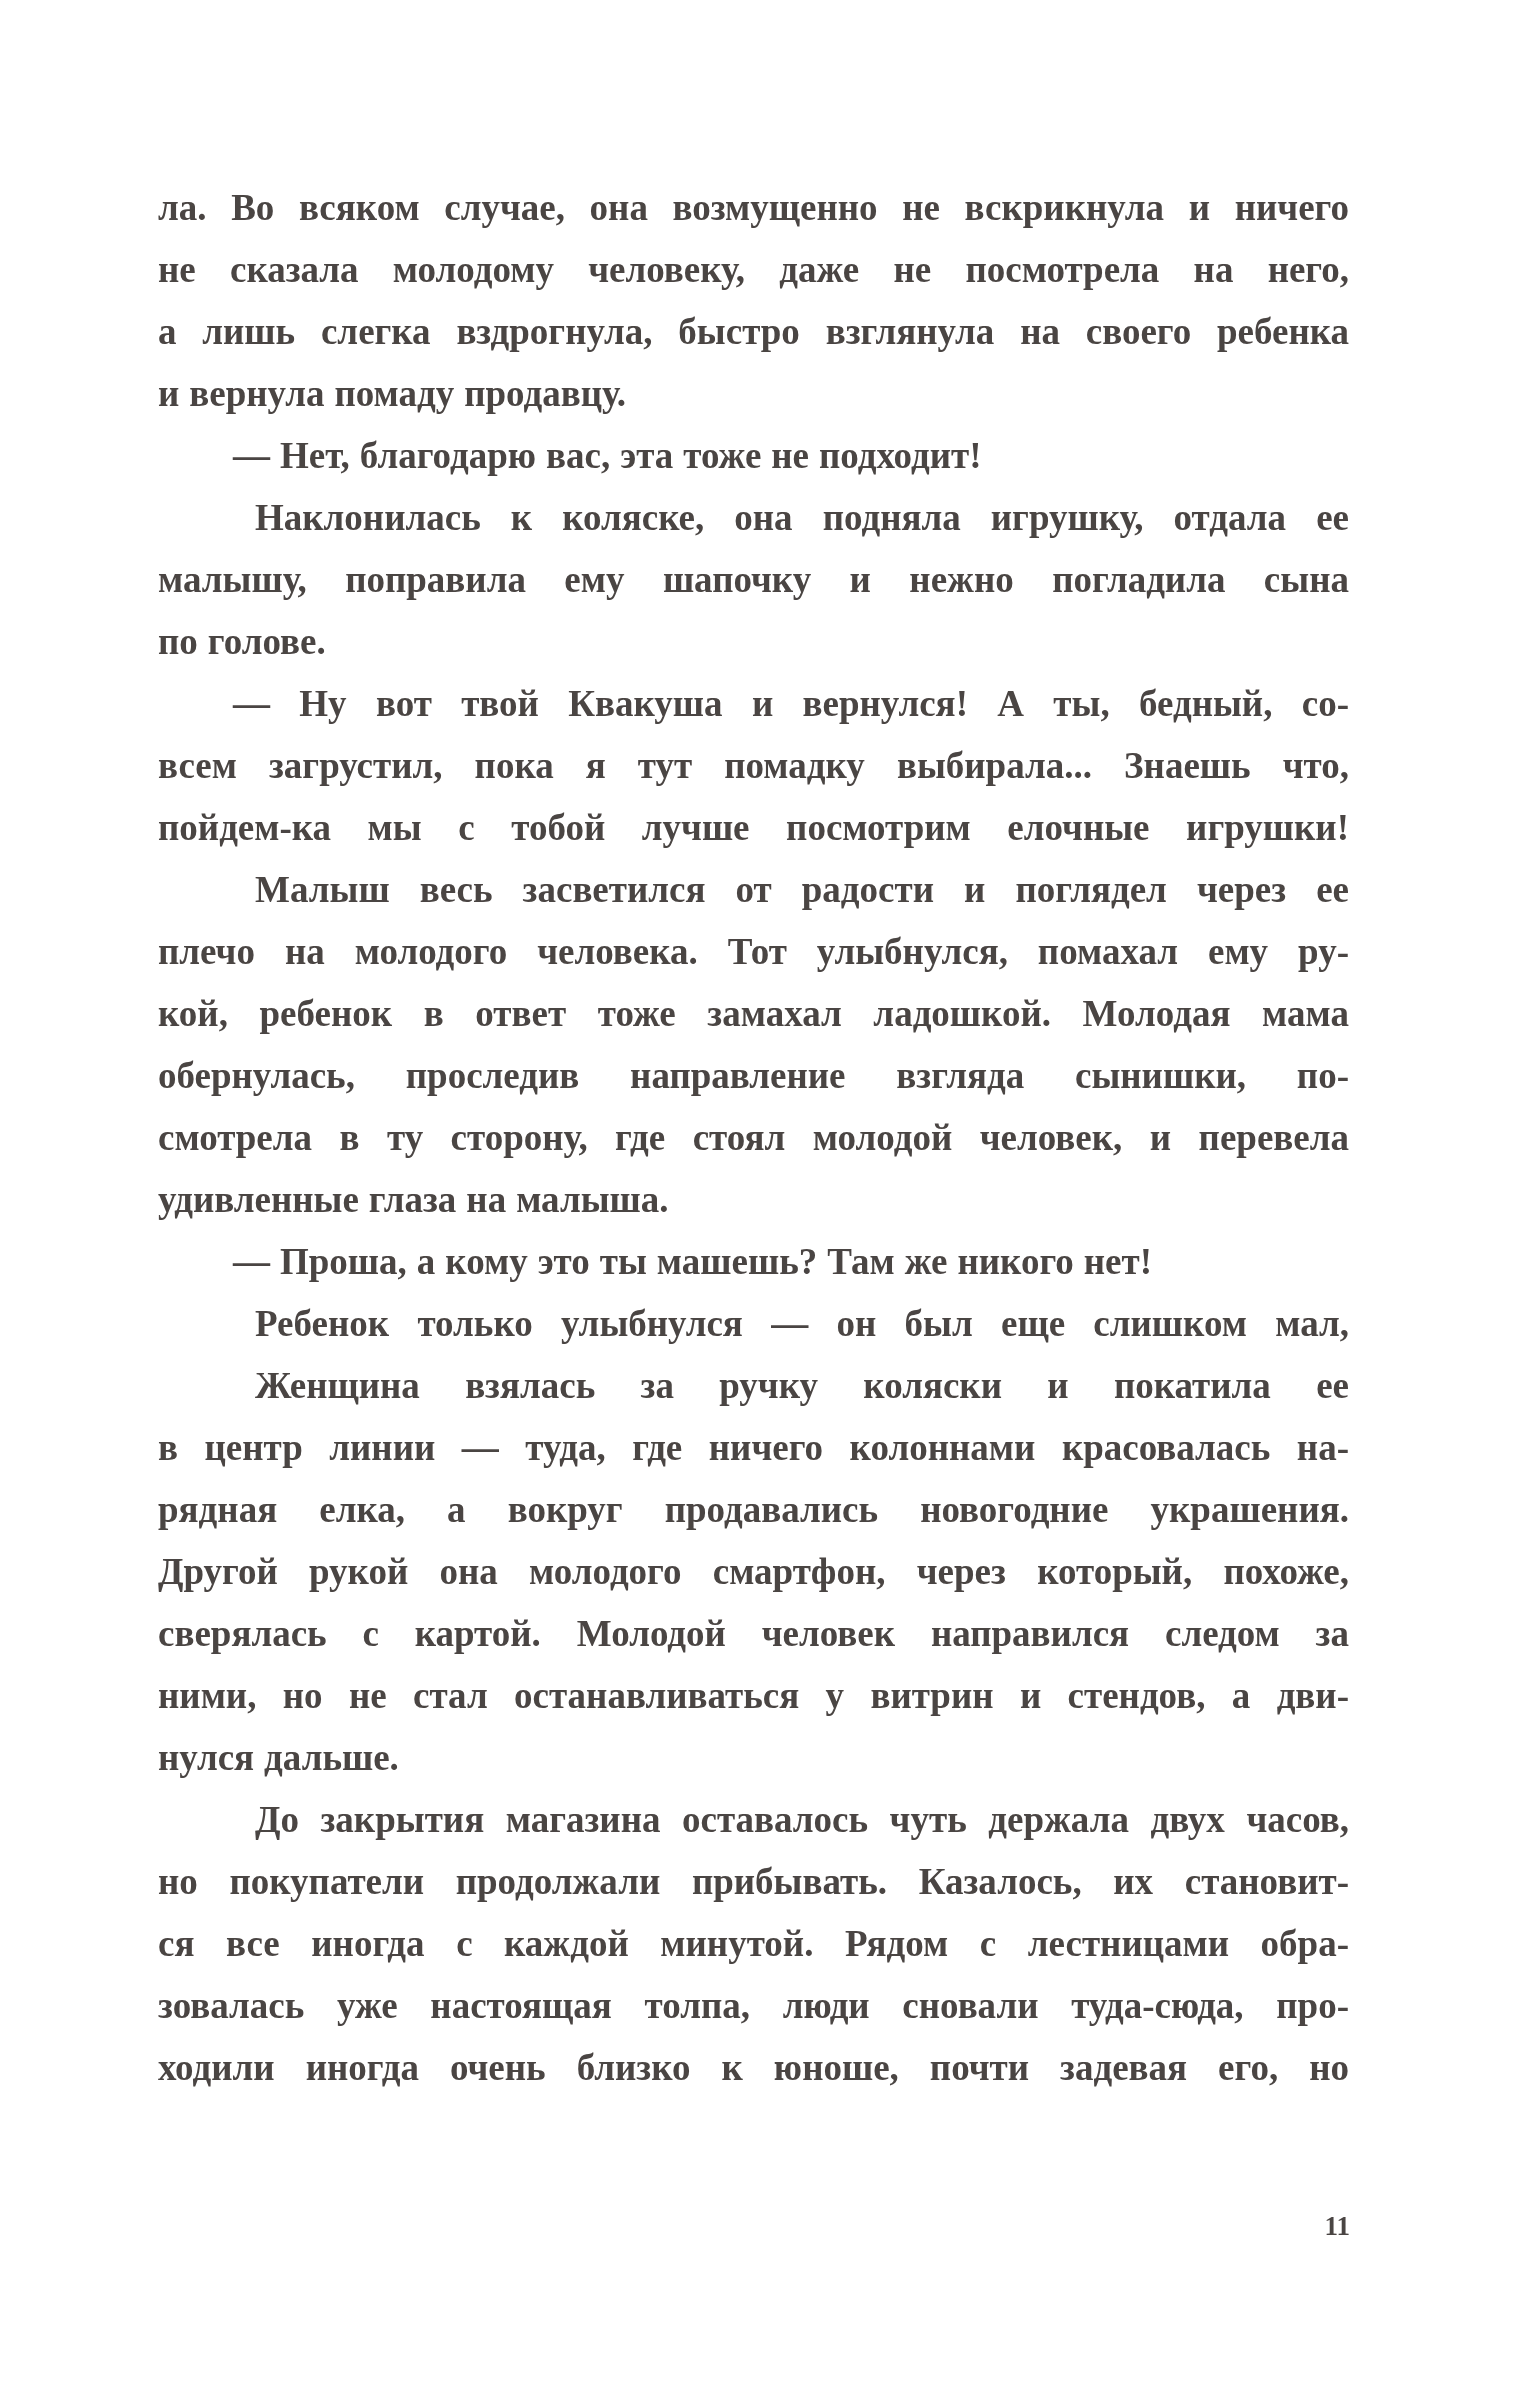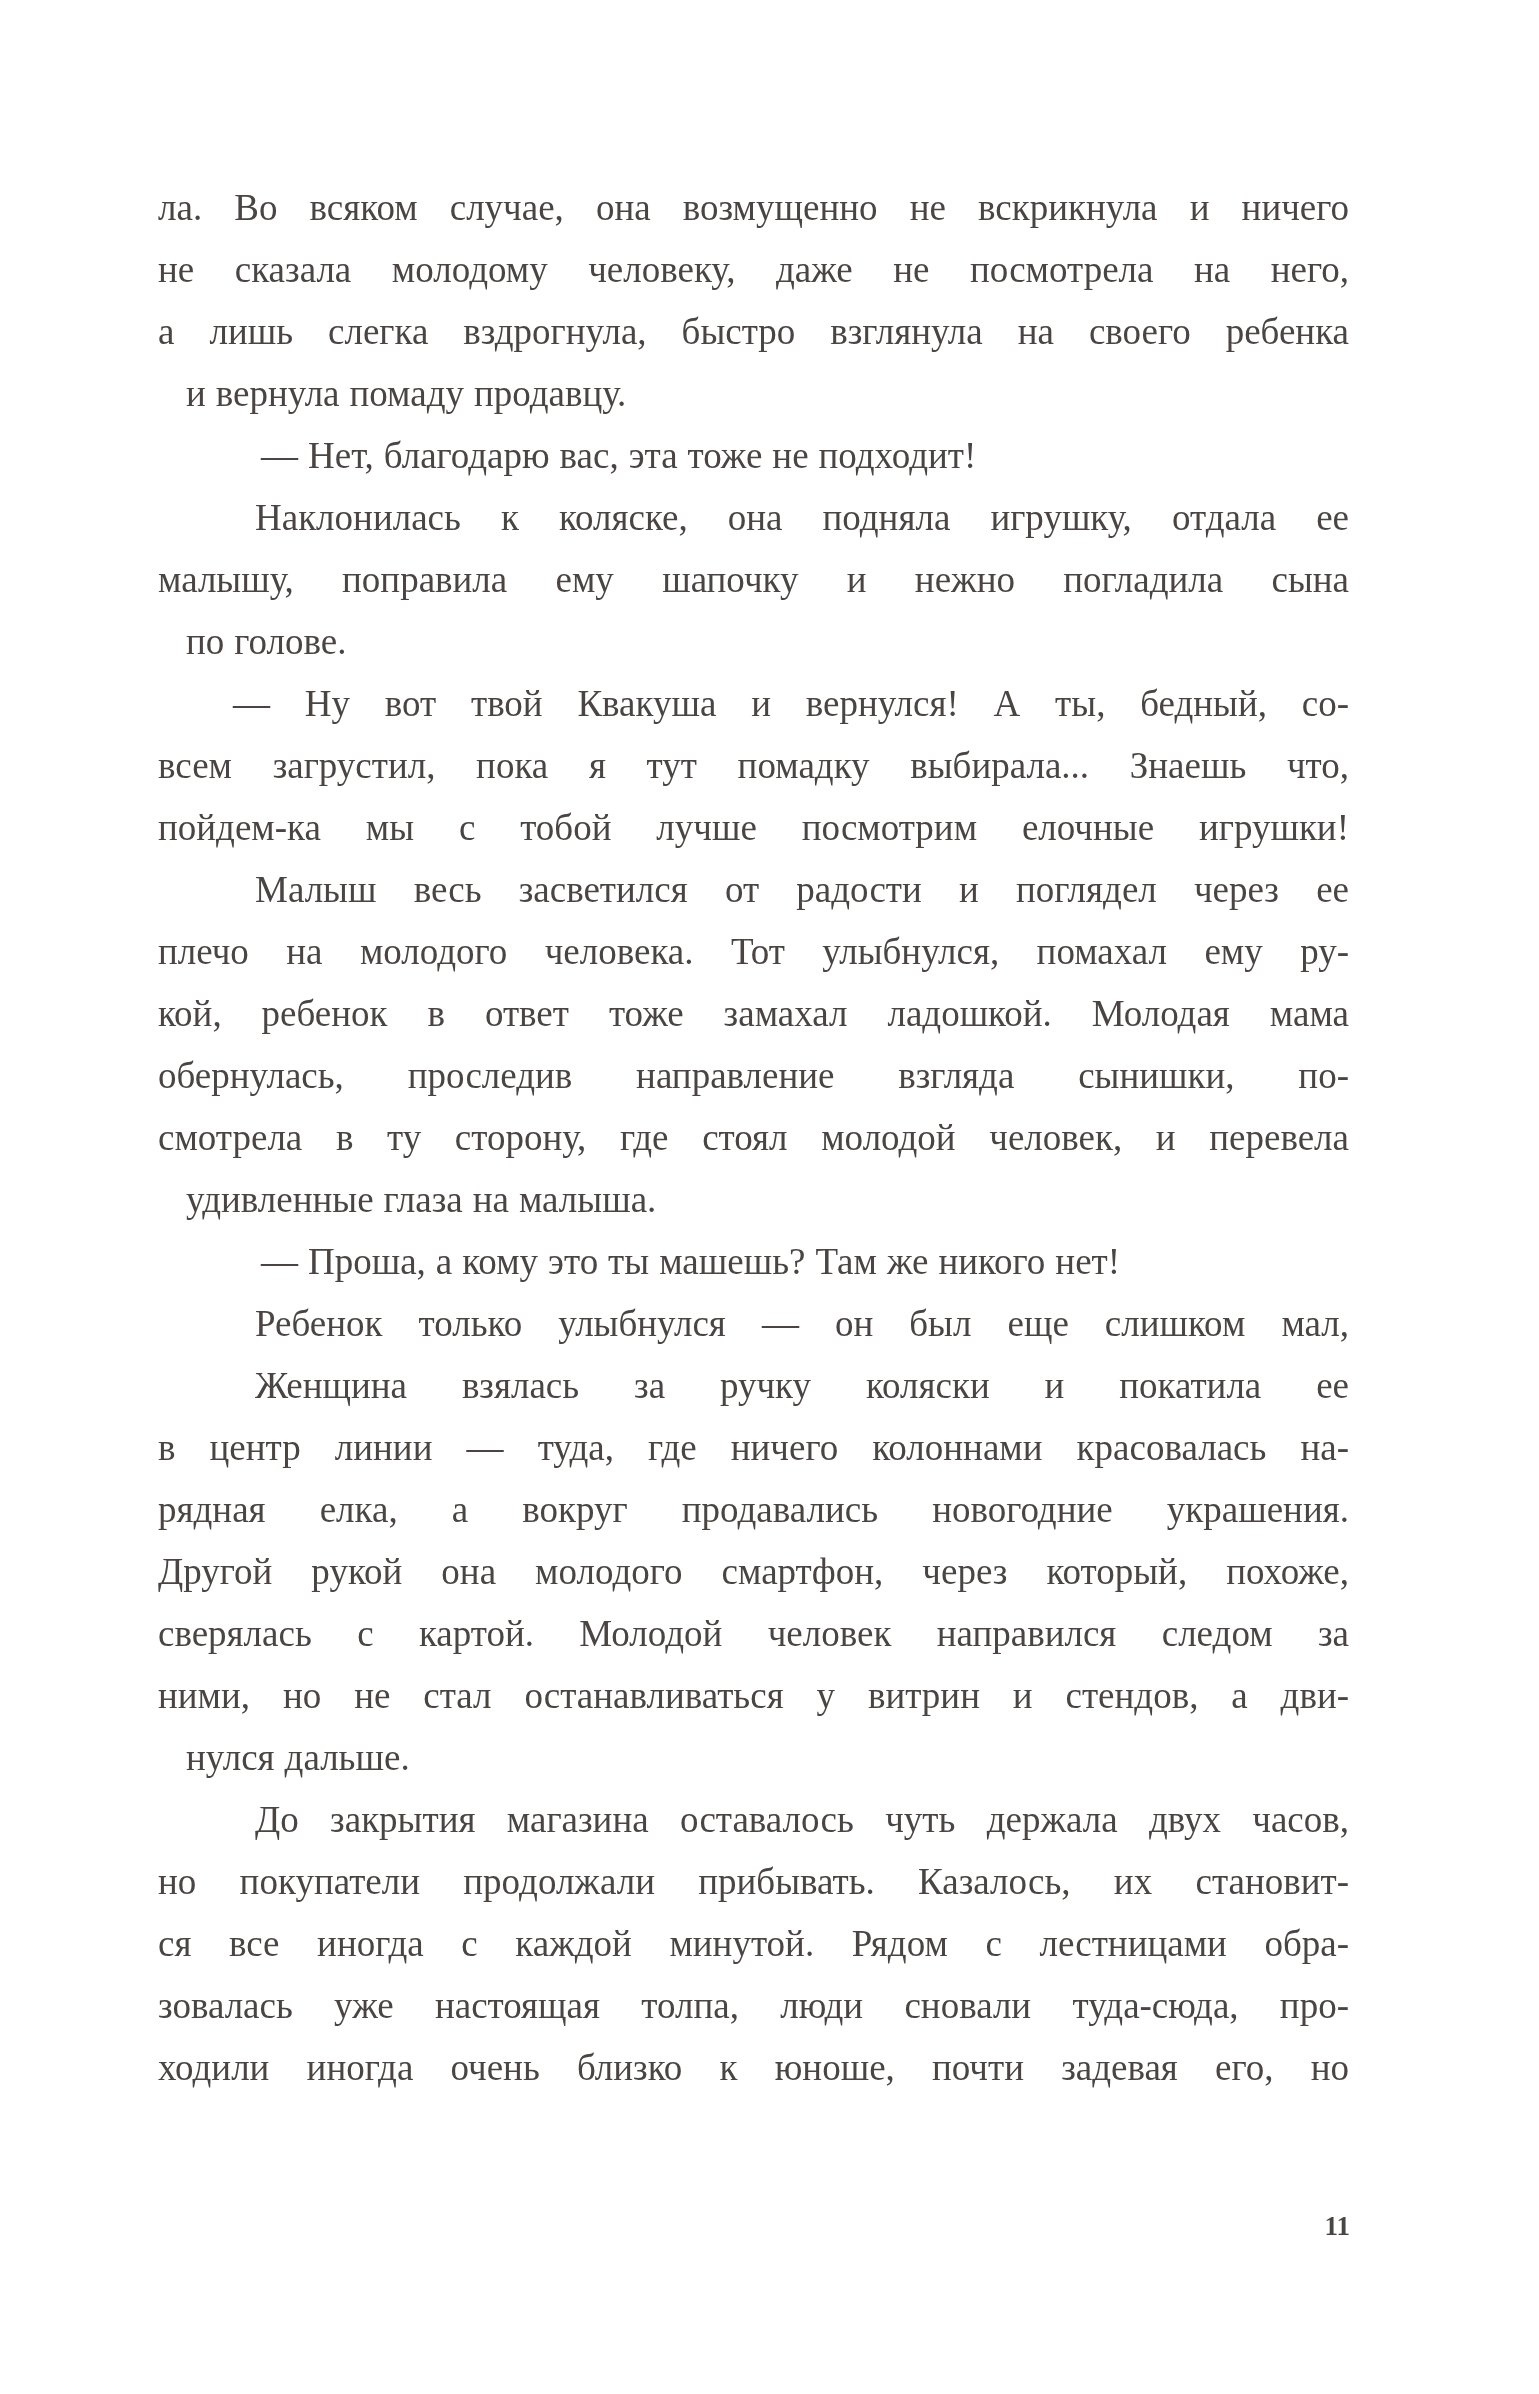--- a/index.html
+++ b/index.html
@@ -16,31 +16,31 @@
     font-family: "Liberation Serif", "DejaVu Serif", serif;
   }
   .text-block {
     position: absolute;
     left: 158px;
     top: 177px;
     width: 1191px;
     color: #4a4543;
     font-size: 37px;
     line-height: 62px;
+    font-weight: bold;
   }
   .line {
     height: 62px;
     overflow: hidden;
     text-align: justify;
     text-align-last: justify;
     word-spacing: 0.02em;
   }
   .line.line-last {
     text-align-last: left;
-    margin-left: 28px;
   }
   .line.indent-para {
     text-indent: 97px;
   }
   .line.indent-dialog {
     text-indent: 75px;
   }
   .page-number {
     position: absolute;
     top: 2213px;

